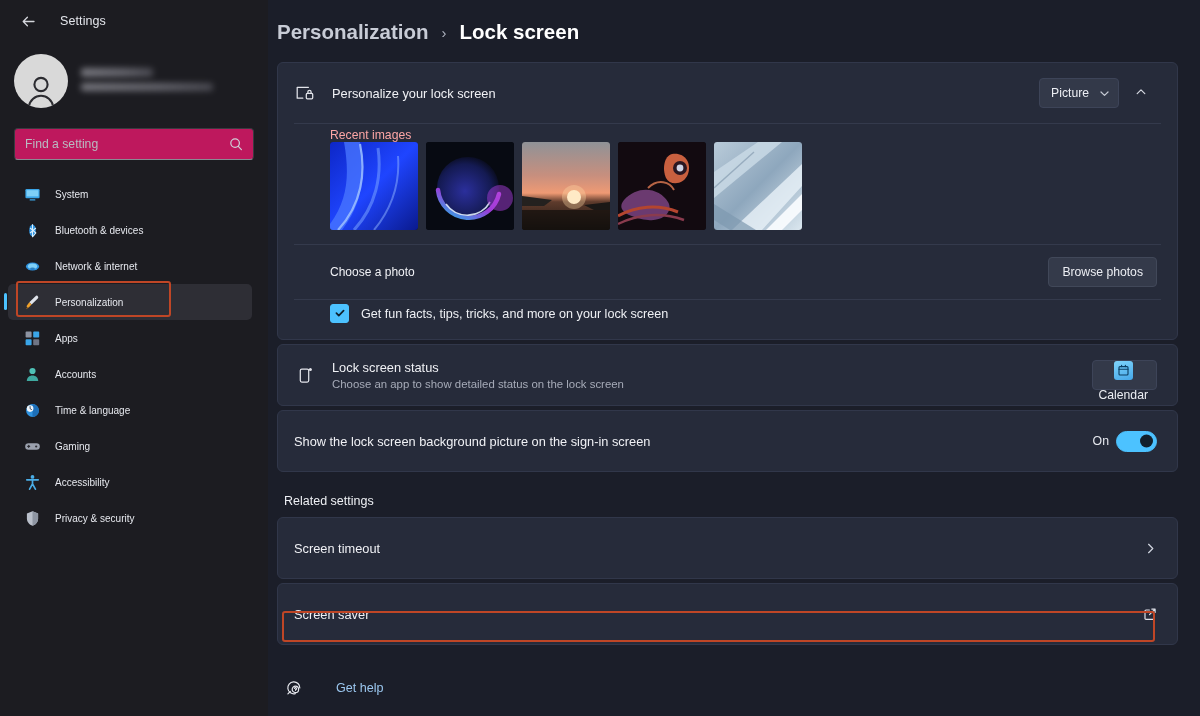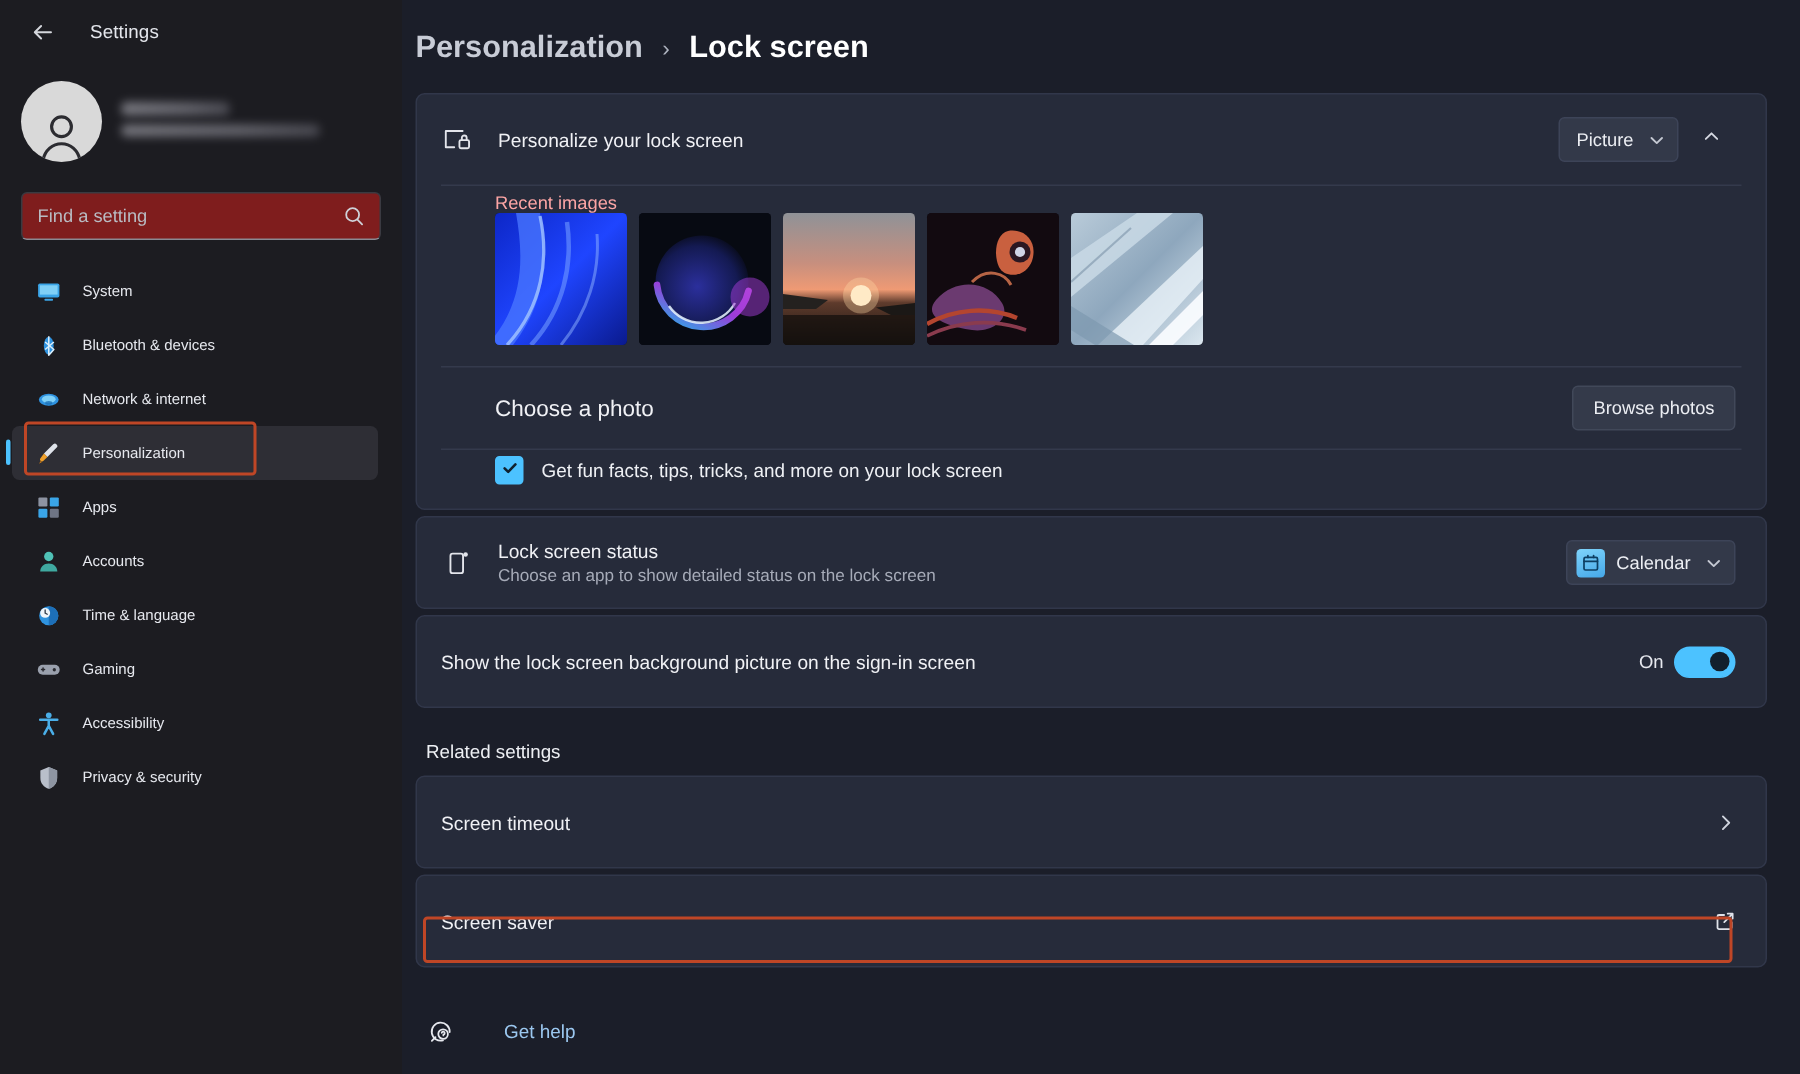--- a/index.html
+++ b/index.html
@@ -75,21 +75,21 @@
     color: transparent;
     font-size: 0;
     line-height: 0;
   }
   .redact.name  { width: 72px;  height: 9px; }
   .redact.email { width: 132px; height: 8px; }
 
   .search-wrap {
     margin: 6px 14px 14px 14px;
     height: 32px;
-    background: #7f1d1d;
+    background: #be185d;
     border: 1px solid #3a3a41;
     border-bottom: 1px solid #8a8a93;
     border-radius: 4px;
     display: flex;
     align-items: center;
     padding: 0 10px;
   }
   .search-wrap input {
     flex: 1;
     background: transparent;
@@ -204,21 +204,21 @@
     border-radius: 4px;
     display: flex;
     align-items: center;
     gap: 8px;
     padding: 0 8px 0 11px;
     font-size: 12.2px;
     color: #eceef3;
     white-space: nowrap;
   }
   .combo .chev { color: #c4c8d2; display:flex; margin-left:2px; }
-  .combo.with-ico { padding-left: 6px; }
+  .combo.with-ico { padding-left: 6px; flex-direction: column; }
   .combo .appico {
     width: 19px; height: 19px; border-radius: 3px;
     background: linear-gradient(160deg,#7fd4fb,#45a7e8);
     display: flex; align-items: center; justify-content: center;
     flex: 0 0 19px;
   }
 
   .expander {
     width: 32px; height: 32px;
     display: flex; align-items: center; justify-content: center;
@@ -239,21 +239,21 @@
     position: relative;
   }
   .thumb svg { display: block; width: 100%; height: 100%; }
 
   .inline-row {
     display: flex;
     align-items: center;
     min-height: 54px;
     padding: 0 20px 0 52px;
   }
-  .inline-row .rtitle { font-size: 15px; color: #f0f1f5; flex: 1; }
+  .inline-row .rtitle { font-size: 12px; color: #f0f1f5; flex: 1; }
 
   .btn {
     height: 30px;
     background: #343a4a;
     border: 1px solid #414859;
     border-radius: 4px;
     color: #eceef3;
     font-size: 12.2px;
     font-family: inherit;
     padding: 0 13px;

